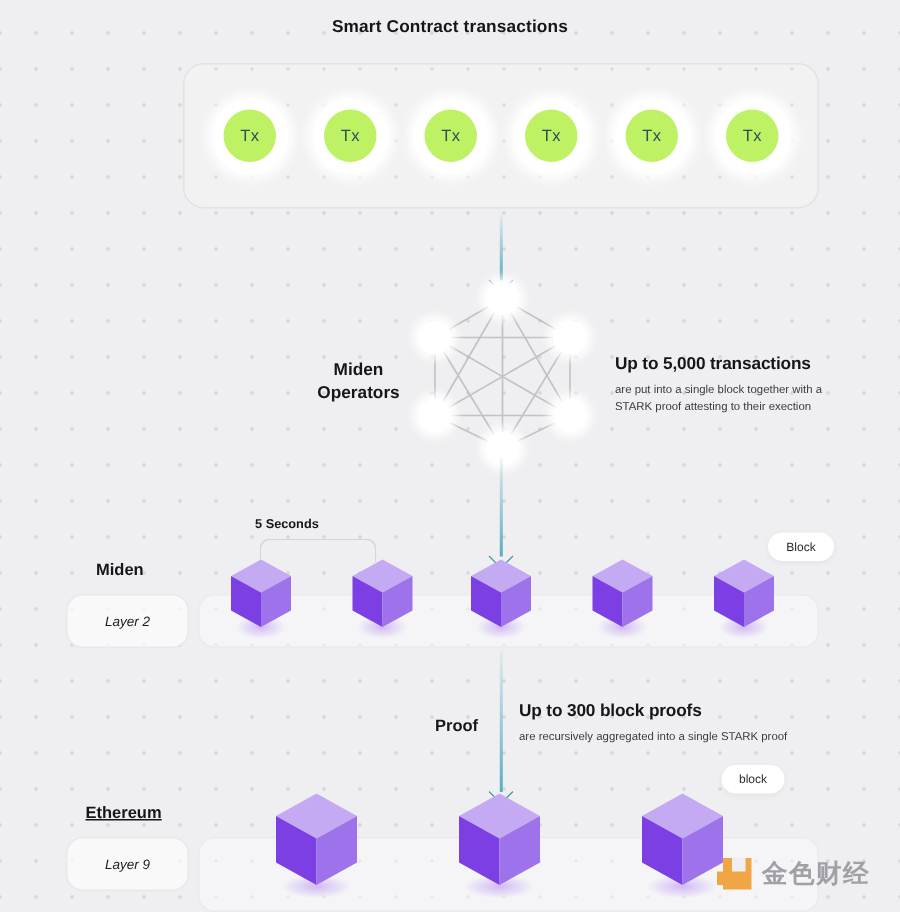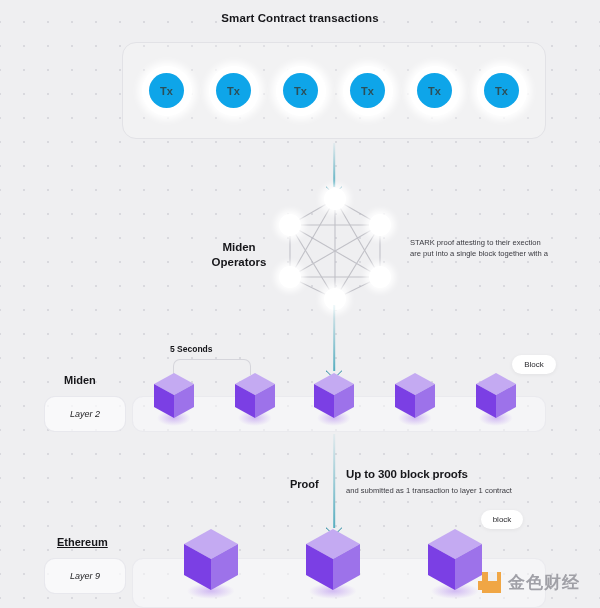--- a/index.html
+++ b/index.html
@@ -55,24 +55,24 @@
   .tx-node {
     width: 50px; height: 50px;
     border-radius: 50%;
     background: #ffffff;
     display: flex; align-items: center; justify-content: center;
     box-shadow: 0 0 7px 4px rgba(255,255,255,0.95);
   }
   .tx-inner {
     width: 35px; height: 35px;
     border-radius: 50%;
-    background: #0ea5e9;
+    background: #bef264;
     display: flex; align-items: center; justify-content: center;
     font-size: 11px;
-    font-weight: 700;
+    font-weight: 400;
     color: #2c4f58;
     letter-spacing: .2px;
   }
 
   
   .arrow { position: absolute; }
   .arrow .shaft {
     position: absolute;
     left: 50%; top: 0;
     width: 1.6px;
@@ -318,22 +318,23 @@
     </svg>
     <div class="netnode" style="left:48px;  top:2px;"></div>
     <div class="netnode" style="left:3px;   top:28px;"></div>
     <div class="netnode" style="left:93px;  top:28px;"></div>
     <div class="netnode" style="left:3px;   top:80px;"></div>
     <div class="netnode" style="left:93px;  top:80px;"></div>
     <div class="netnode" style="left:48px;  top:102px;"></div>
   </div>
 
   <div class="callout" id="callout-tx">
+    <div class="c-title">Up to 5,000 transactions</div>
+    <div class="c-desc">are put into a single block together with a</div>
     <div class="c-desc">STARK proof attesting to their exection</div>
-    <div class="c-desc">are put into a single block together with a</div>
   </div>
 
   <div class="arrow" id="arrow-2">
     <div class="shaft"></div>
     <div class="head"></div>
   </div>
 
   <div id="seconds-label">5 Seconds</div>
   <div id="seconds-bracket"></div>
 
@@ -386,21 +387,21 @@
 
   <div class="arrow" id="arrow-3">
     <div class="shaft"></div>
     <div class="head"></div>
   </div>
 
   <div id="proof-label">Proof</div>
 
   <div class="callout" id="callout-proof">
     <div class="c-title">Up to 300 block proofs</div>
-    <div class="c-desc">and submitted as 1 transaction to layer 1 contract</div>
+    <div class="c-desc">are recursively aggregated into a single STARK proof</div>
   </div>
 
   <div class="chain-label" id="ethereum-label">Ethereum</div>
   <div class="layer-pill" id="layer1-pill">Layer 9</div>
   <div class="chain-track" id="eth-track"></div>
 
   <div class="block-badge" id="badge-l1">block</div>
 
   <div class="cube" style="left:180px; top:526px; width:62px; height:68px;">
     <div class="glow"></div>

